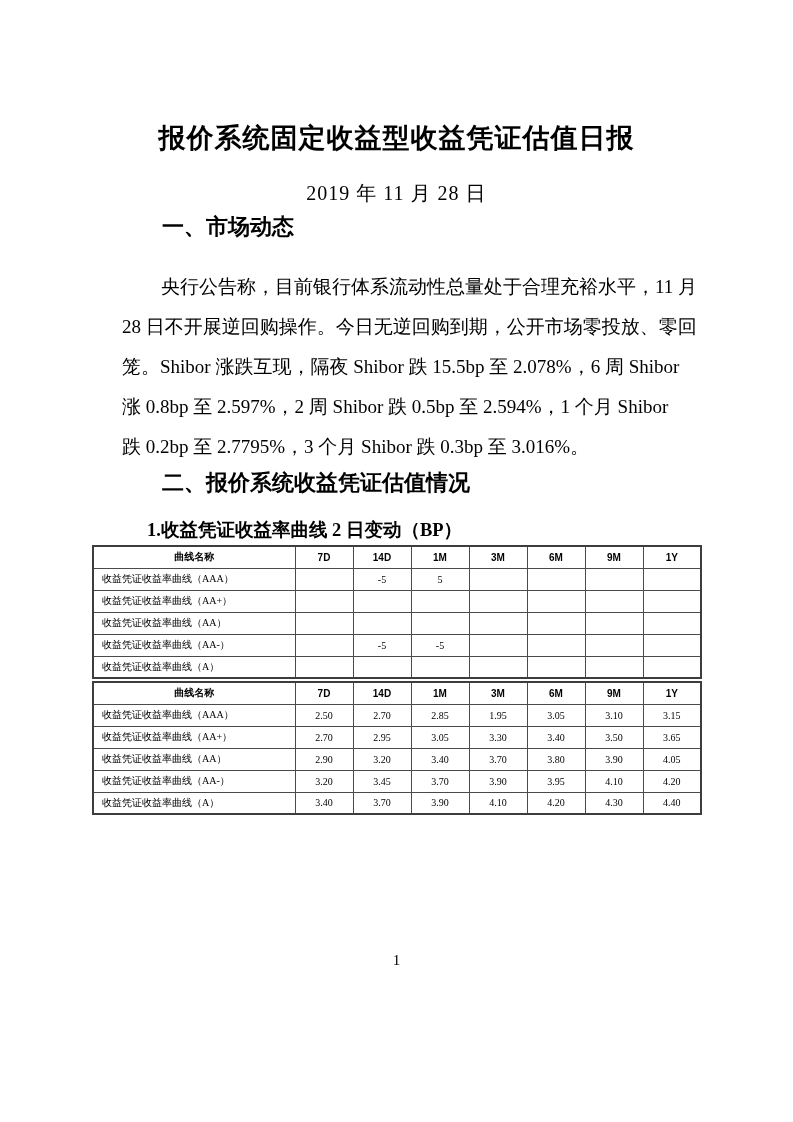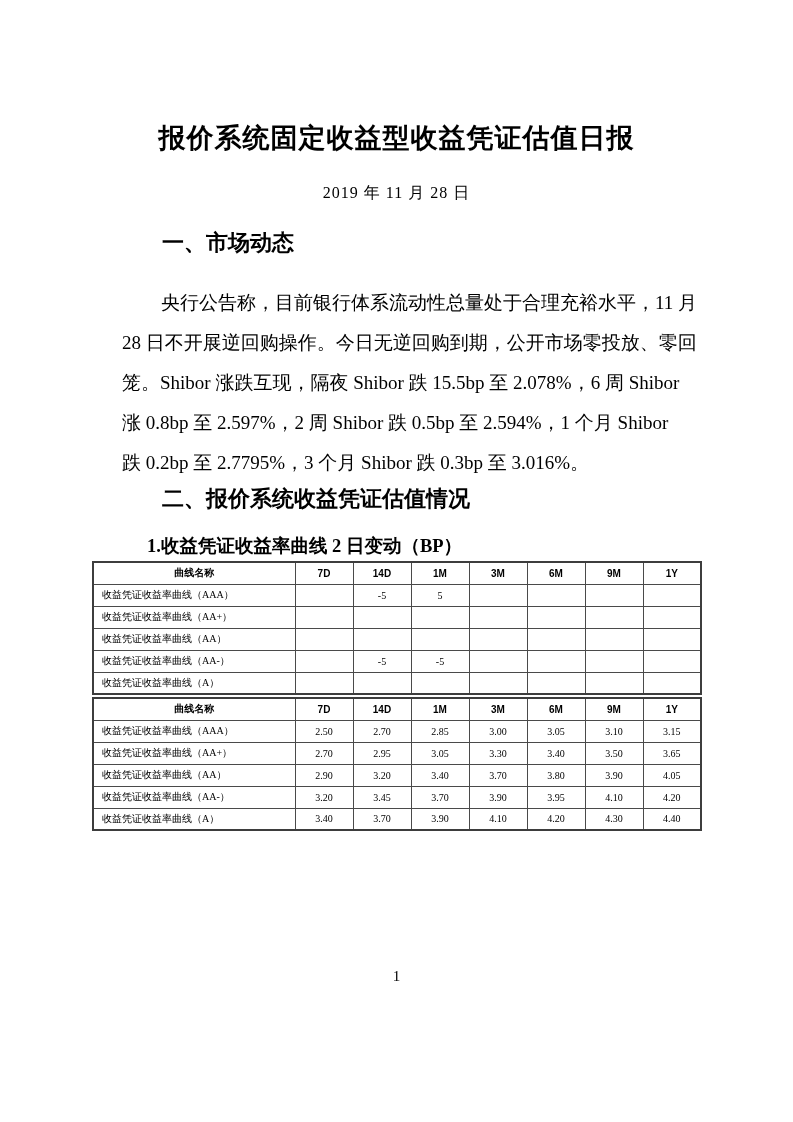--- a/index.html
+++ b/index.html
@@ -15,32 +15,32 @@
   .doc-title {
     text-align: center;
     font-family: "Liberation Sans", "DejaVu Sans", sans-serif;
     font-weight: bold;
     font-size: 27px;
     line-height: 40px;
     letter-spacing: 1px;
   }
   .doc-date {
     text-align: center;
-    font-size: 16px;
+    font-size: 20px;
     line-height: 30px;
     margin-top: 20px;
     letter-spacing: 1px;
   }
   .h1 {
     font-family: "Liberation Sans", "DejaVu Sans", sans-serif;
     font-weight: bold;
     font-size: 22px;
     line-height: 30px;
     margin-left: 162px;
-    margin-top: 20px;
+    margin-top: 4px;
   }
   .h1.second { margin-top: 0; line-height: 32px; }
 
   .para { margin: 25px 0 0 122px; width: 566px; }
   .para .line {
     font-size: 19px;
     line-height: 40px;
     height: 40px;
     white-space: nowrap;
   }
@@ -214,21 +214,21 @@
           <th>9M</th>
           <th>1Y</th>
         </tr>
     </thead>
     <tbody>
         <tr>
           <td class="label-cell">收益凭证收益率曲线（AAA）</td>
           <td>2.50</td>
           <td>2.70</td>
           <td>2.85</td>
-          <td>3.00</td>
+          <td>1.95</td>
           <td>3.05</td>
           <td>3.10</td>
           <td>3.15</td>
         </tr>
         <tr>
           <td class="label-cell">收益凭证收益率曲线（AA+）</td>
           <td>2.70</td>
           <td>2.95</td>
           <td>3.05</td>
           <td>3.30</td>

